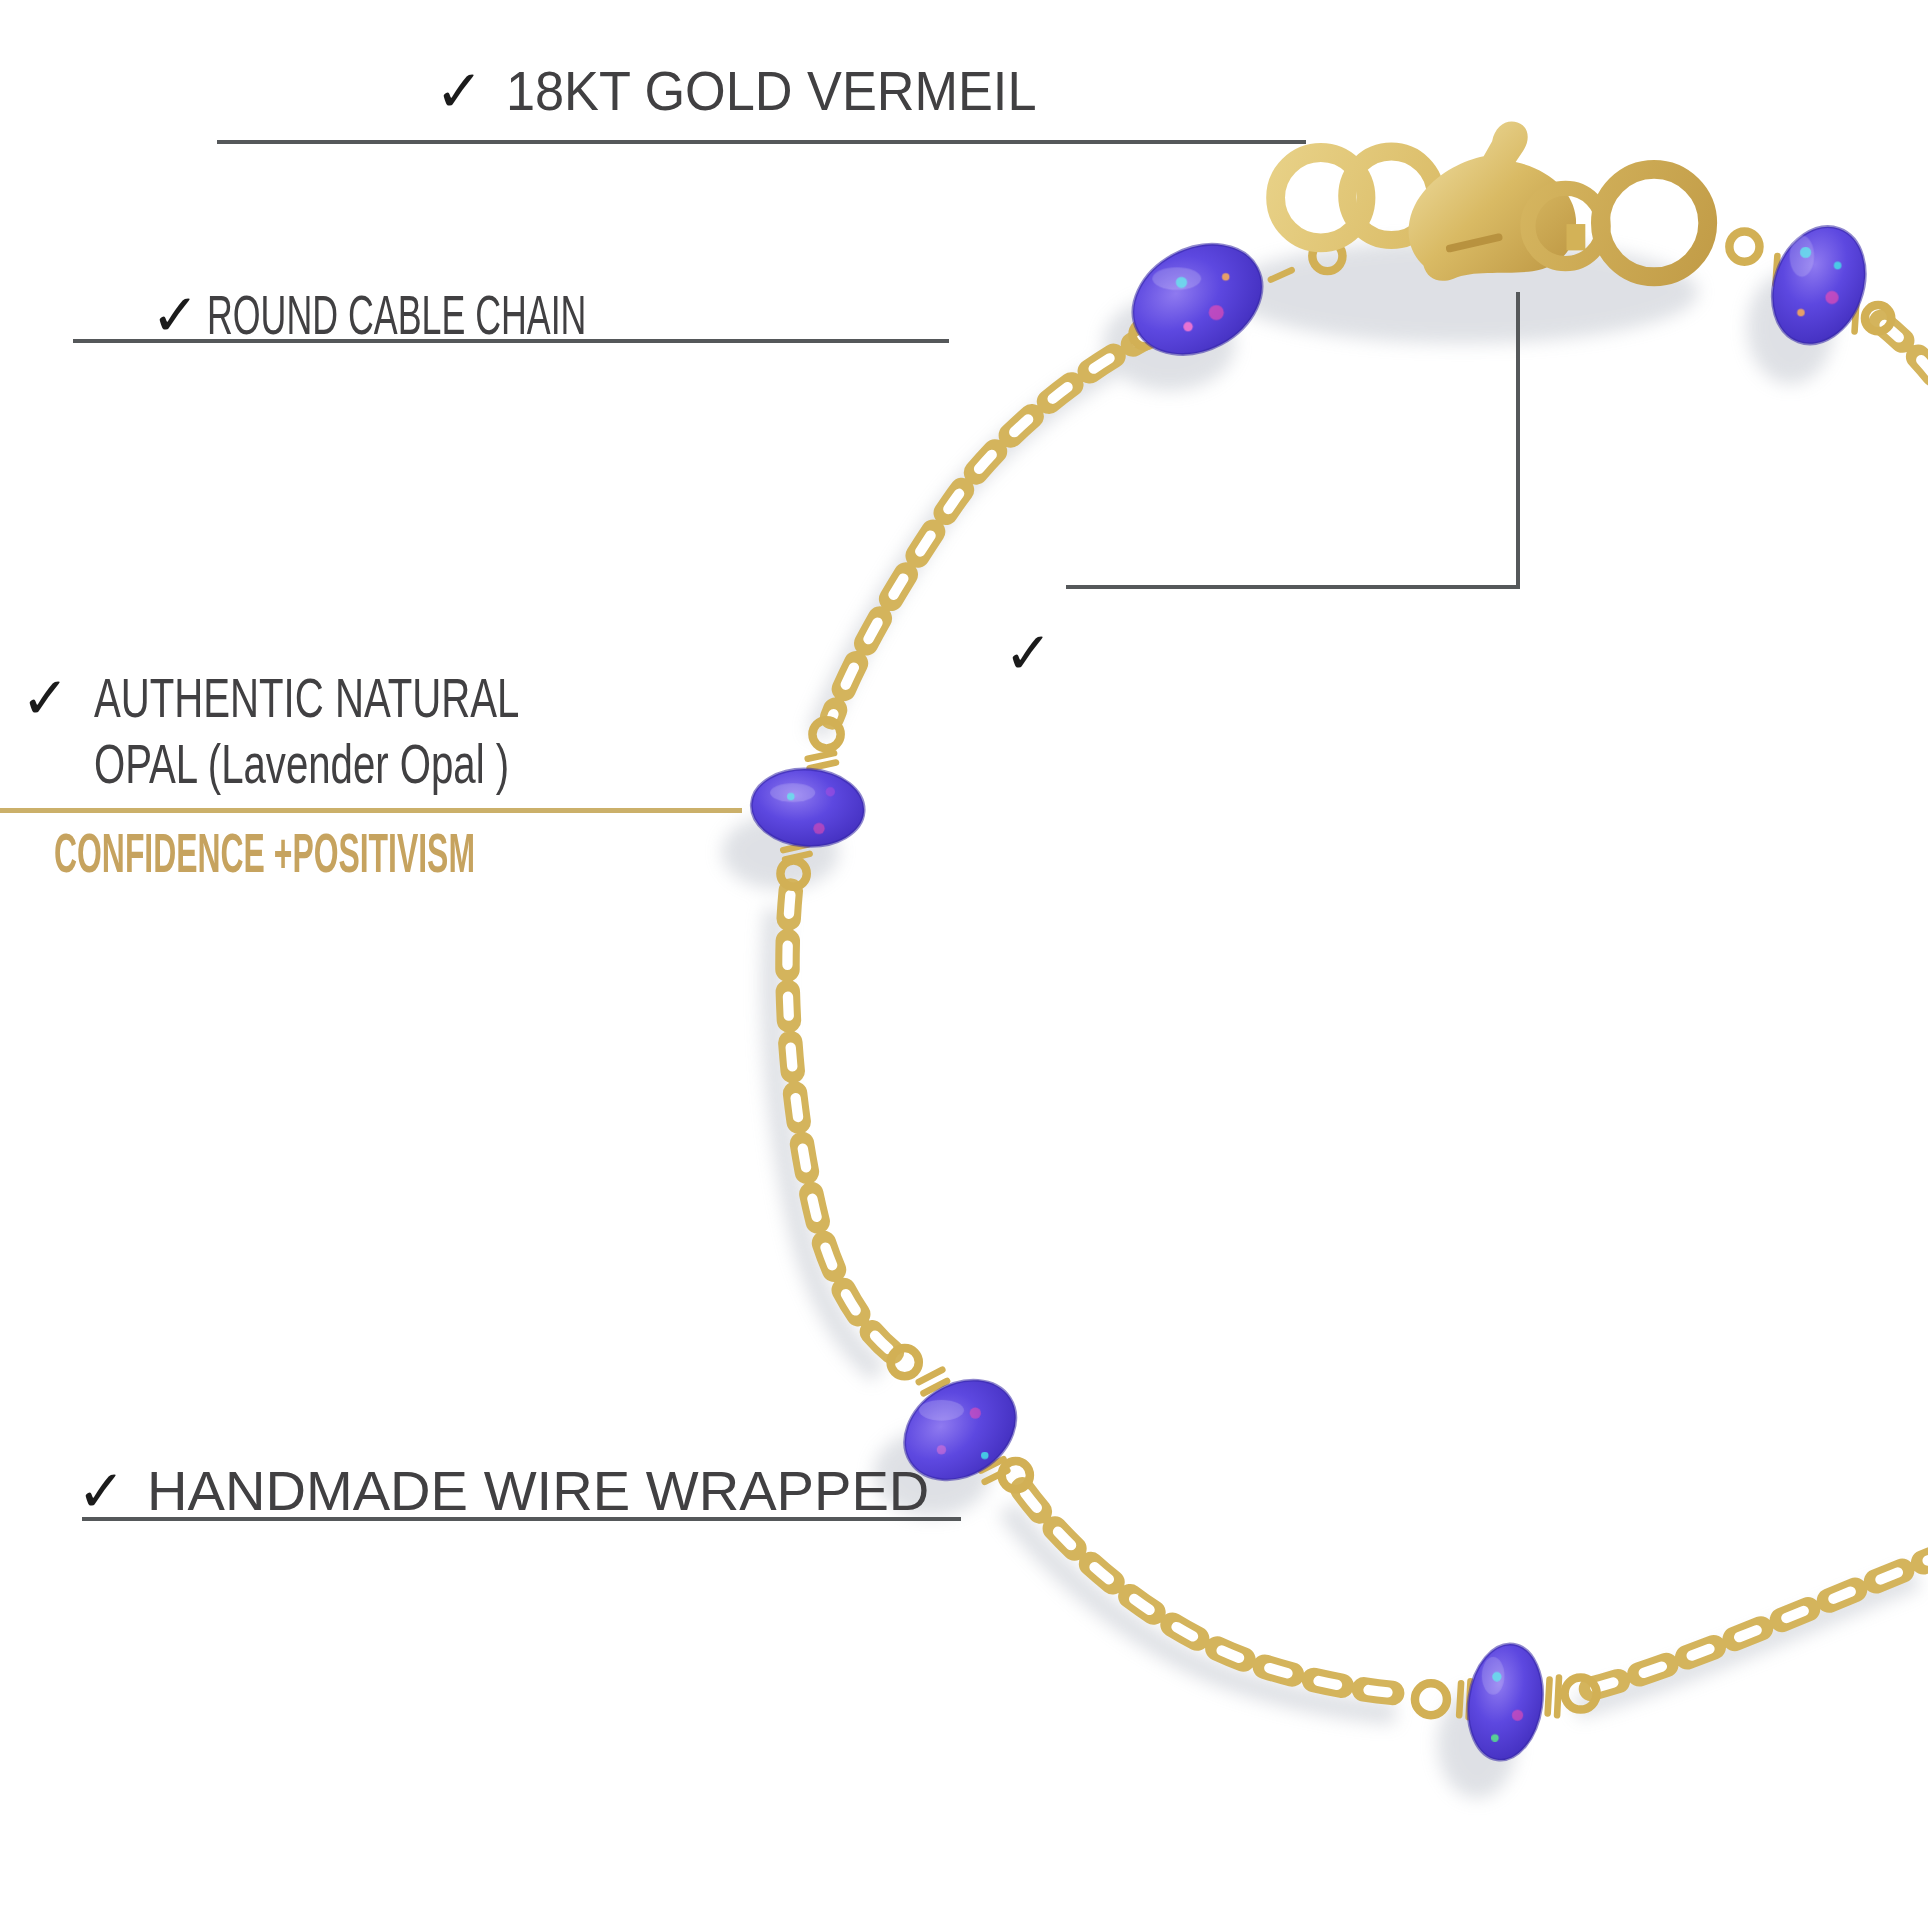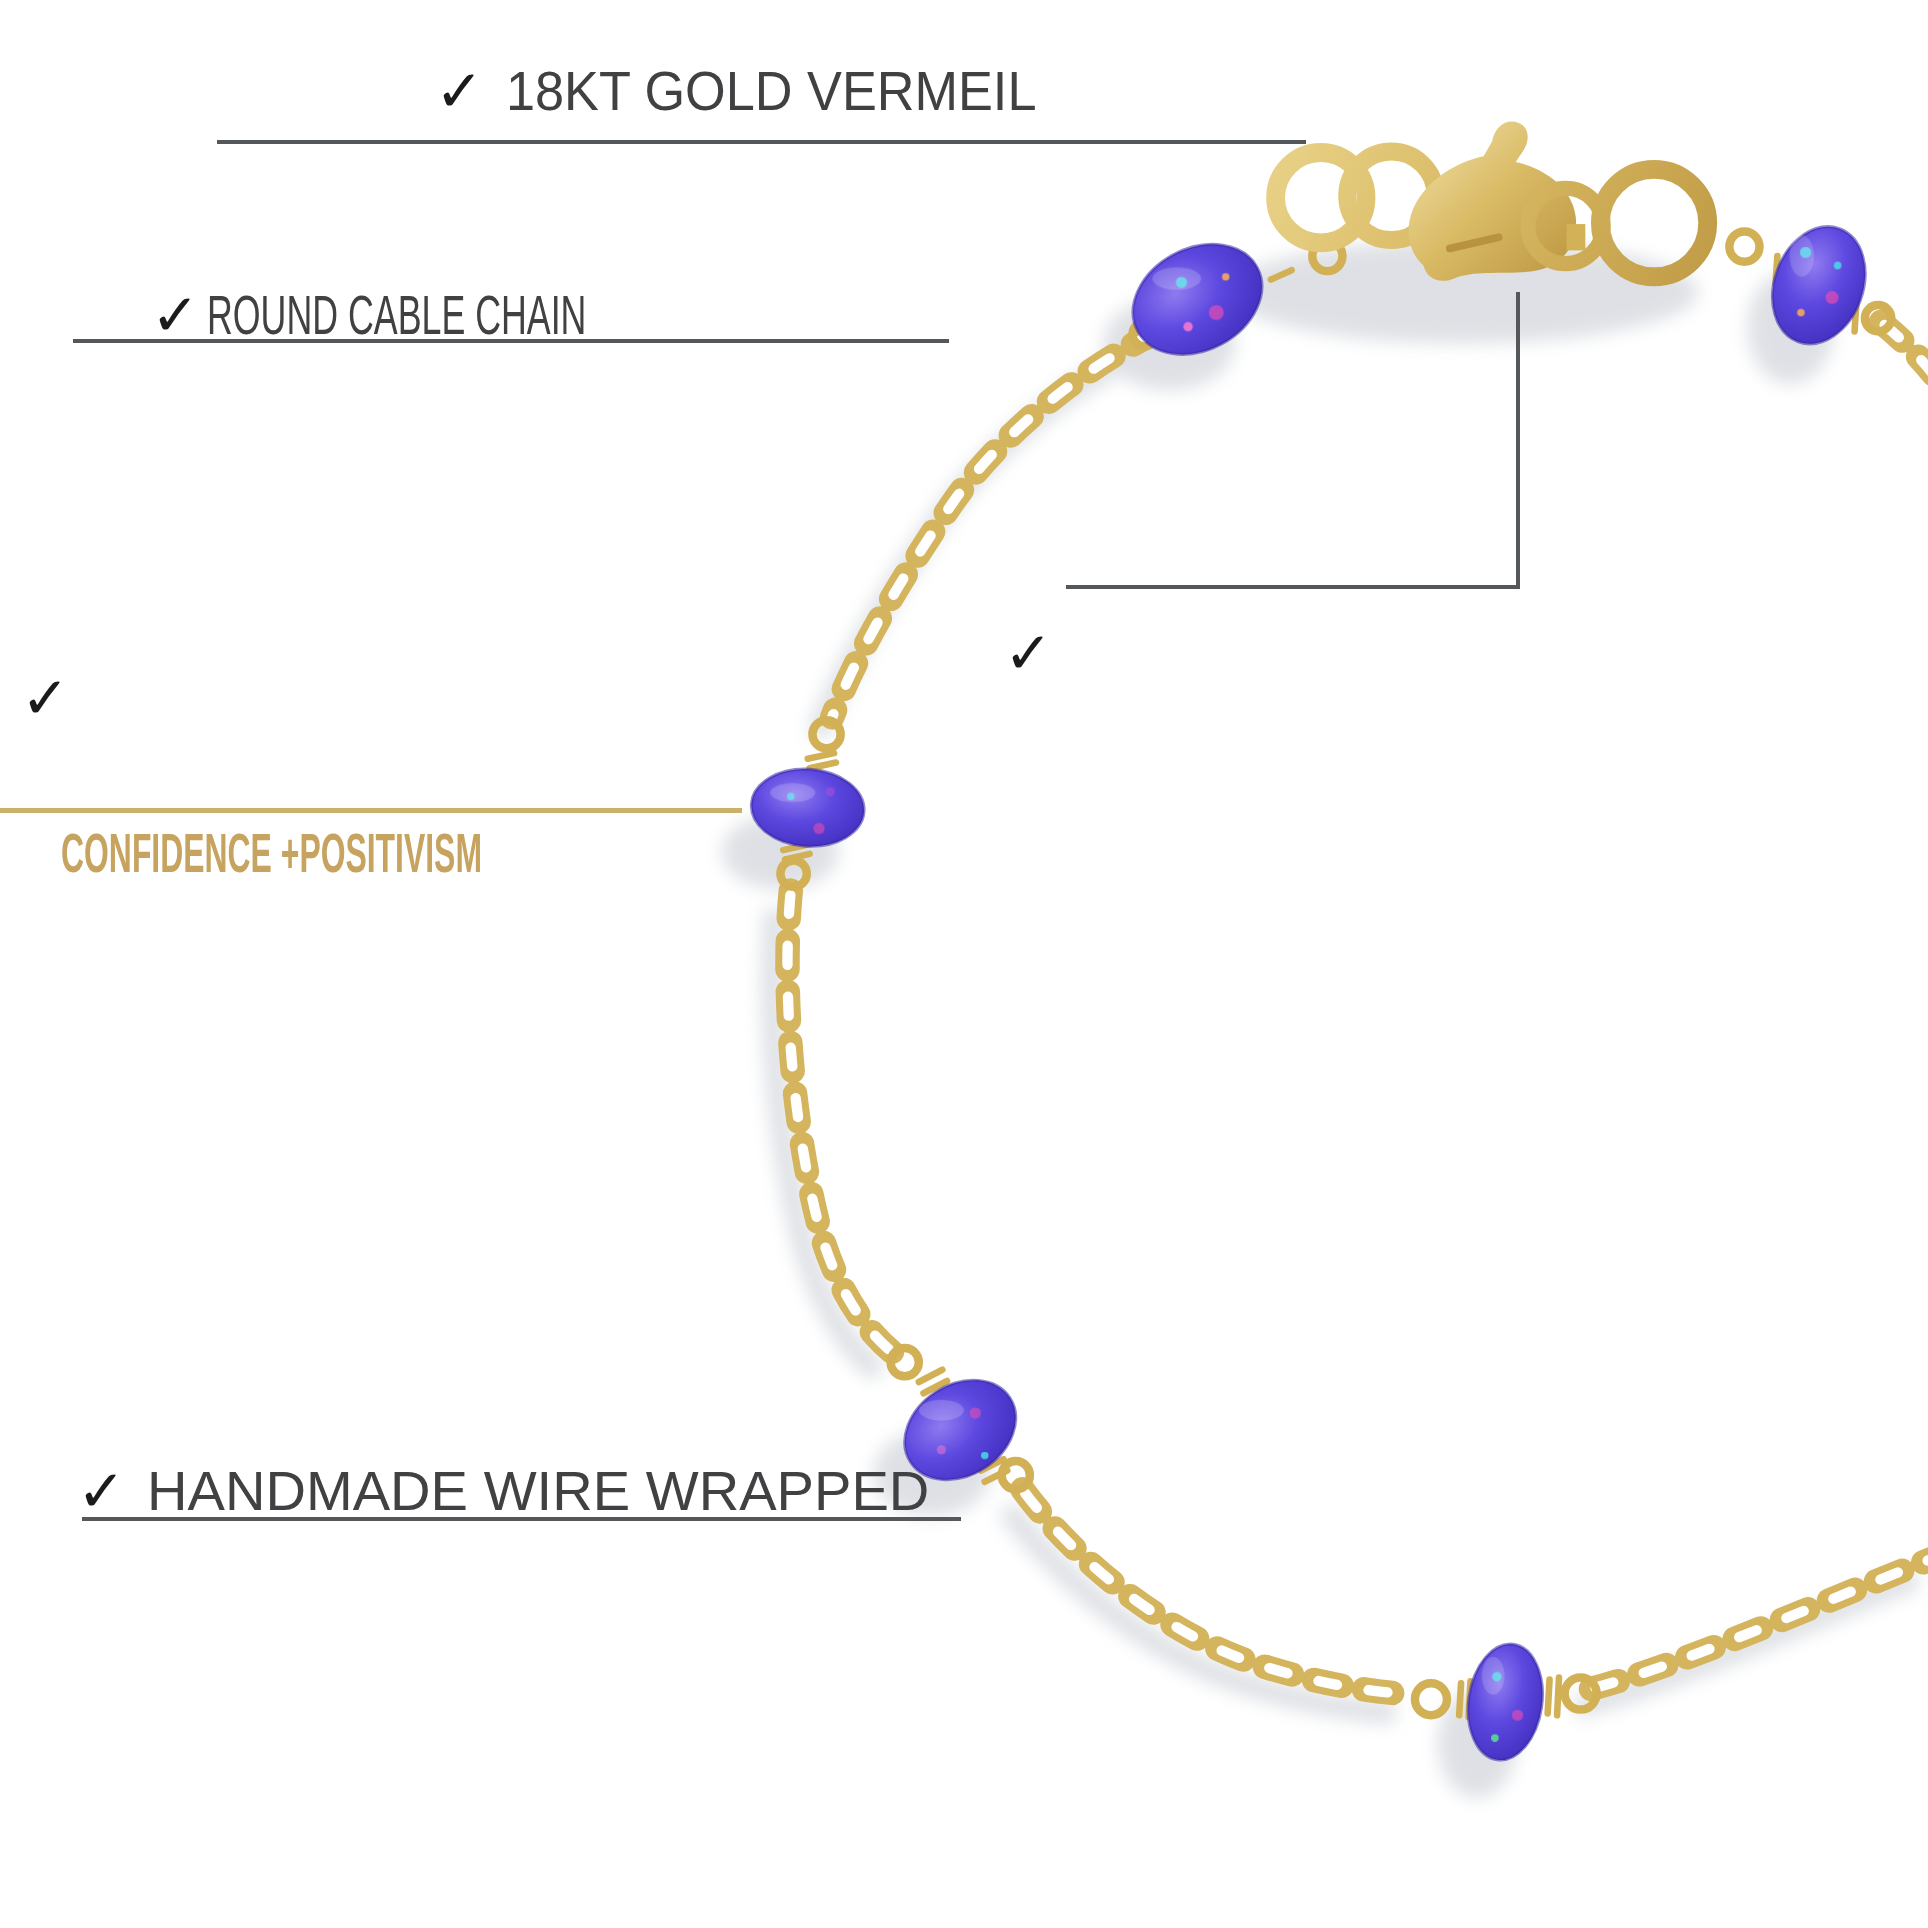--- a/index.html
+++ b/index.html
@@ -179,23 +179,27 @@
     <span class="cond sx95">18KT GOLD VERMEIL</span>
   </div>
 
   <div class="label" style="left:151px;top:282px;gap:7.5px;">
     <span class="check">✓</span>
     <span class="cond sx65">ROUND CABLE CHAIN</span>
   </div>
 
   <div class="label twoline" style="left:21px;top:665px;gap:24.5px;">
     <span class="check">✓</span>
-  </div>
-
-  <div class="tagline" style="left:61px;top:825px;">
+    <span class="col">
+      <span class="cond sx73">AUTHENTIC NATURAL</span>
+      <span class="cond sx73">OPAL (Lavender Opal )</span>
+    </span>
+  </div>
+
+  <div class="tagline" style="left:54px;top:825px;">
     <span class="cond sx58">CONFIDENCE +POSITIVISM</span>
   </div>
 
   <div class="label twoline" style="left:1004px;top:620px;gap:26px;">
     <span class="check">✓</span>
   </div>
 
   <div class="label" style="left:77px;top:1458px;gap:21px;">
     <span class="check">✓</span>
     <span class="cond sx100">HANDMADE WIRE WRAPPED</span>

